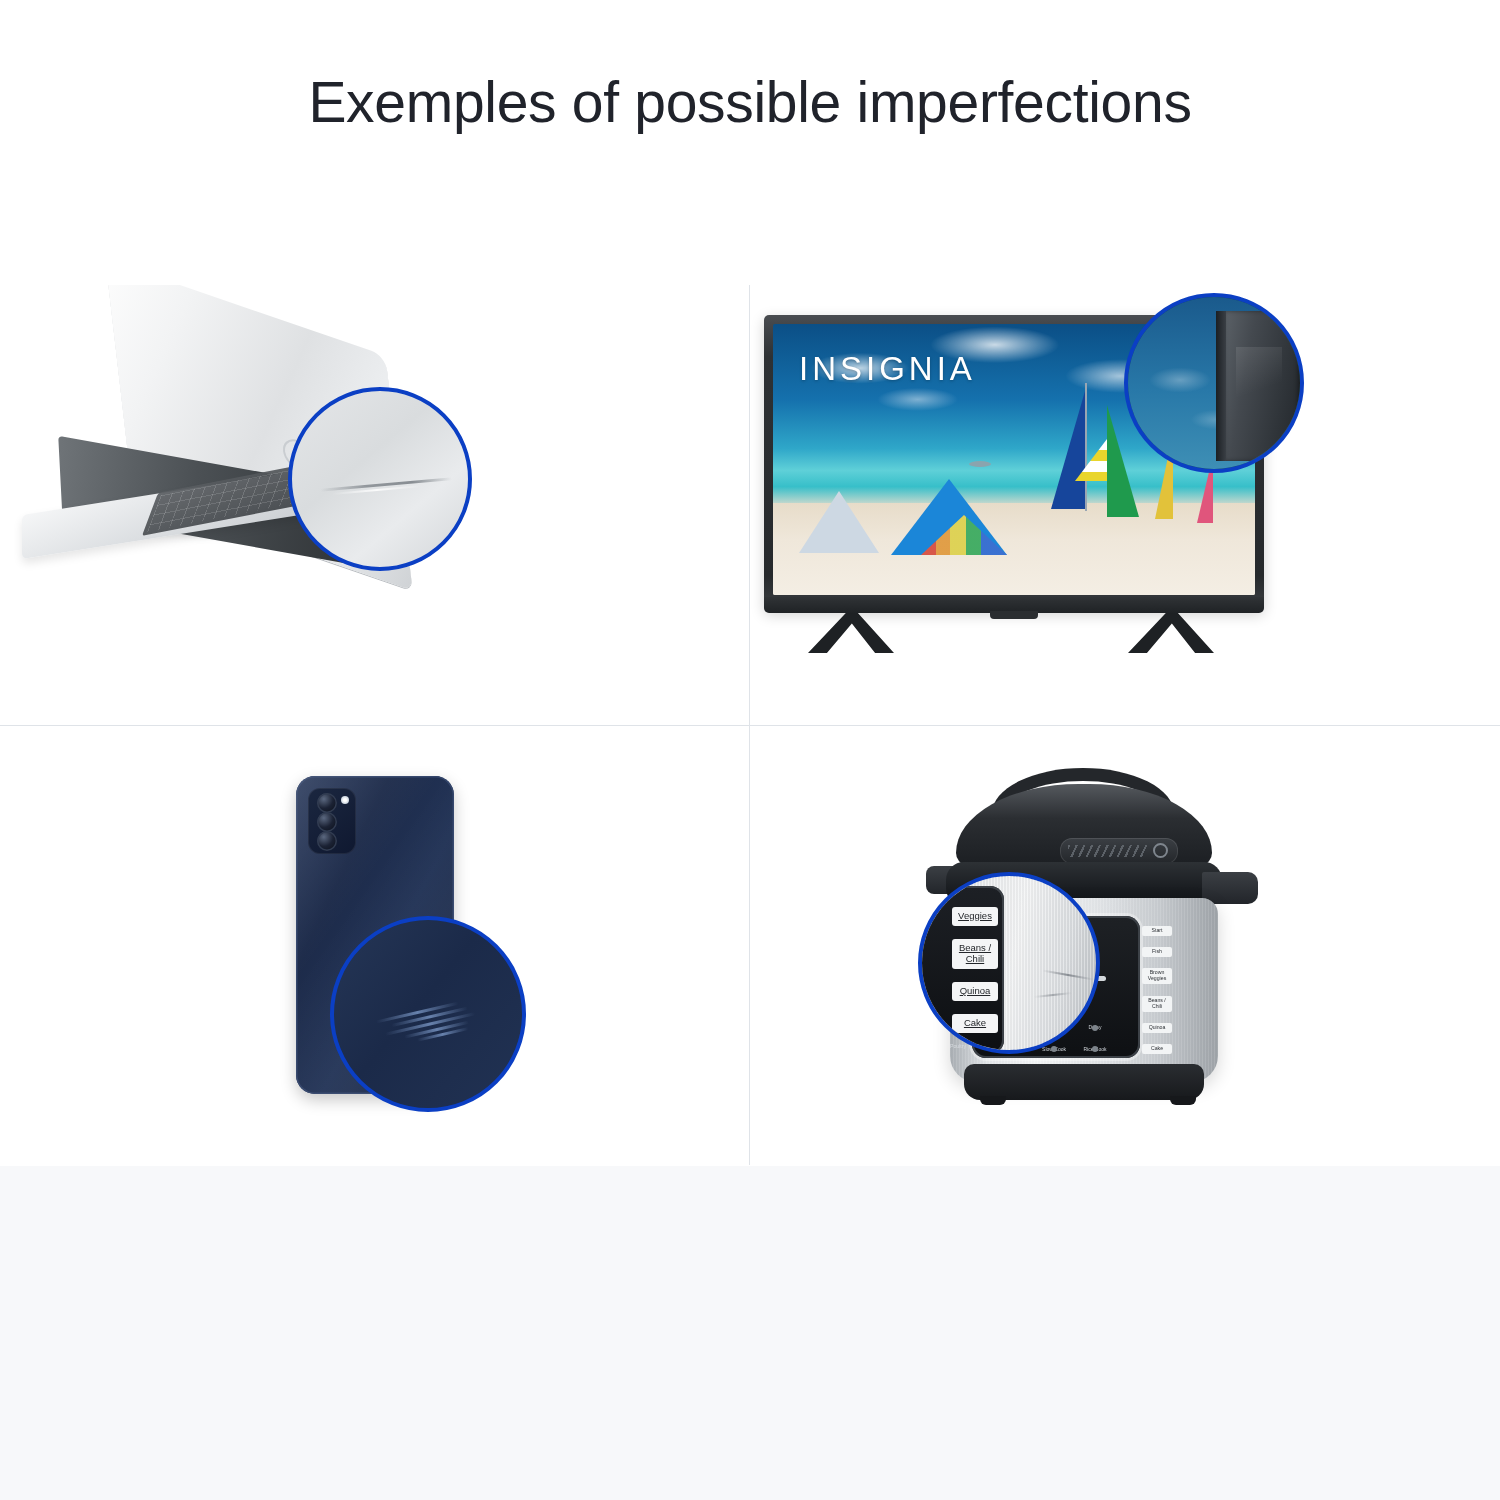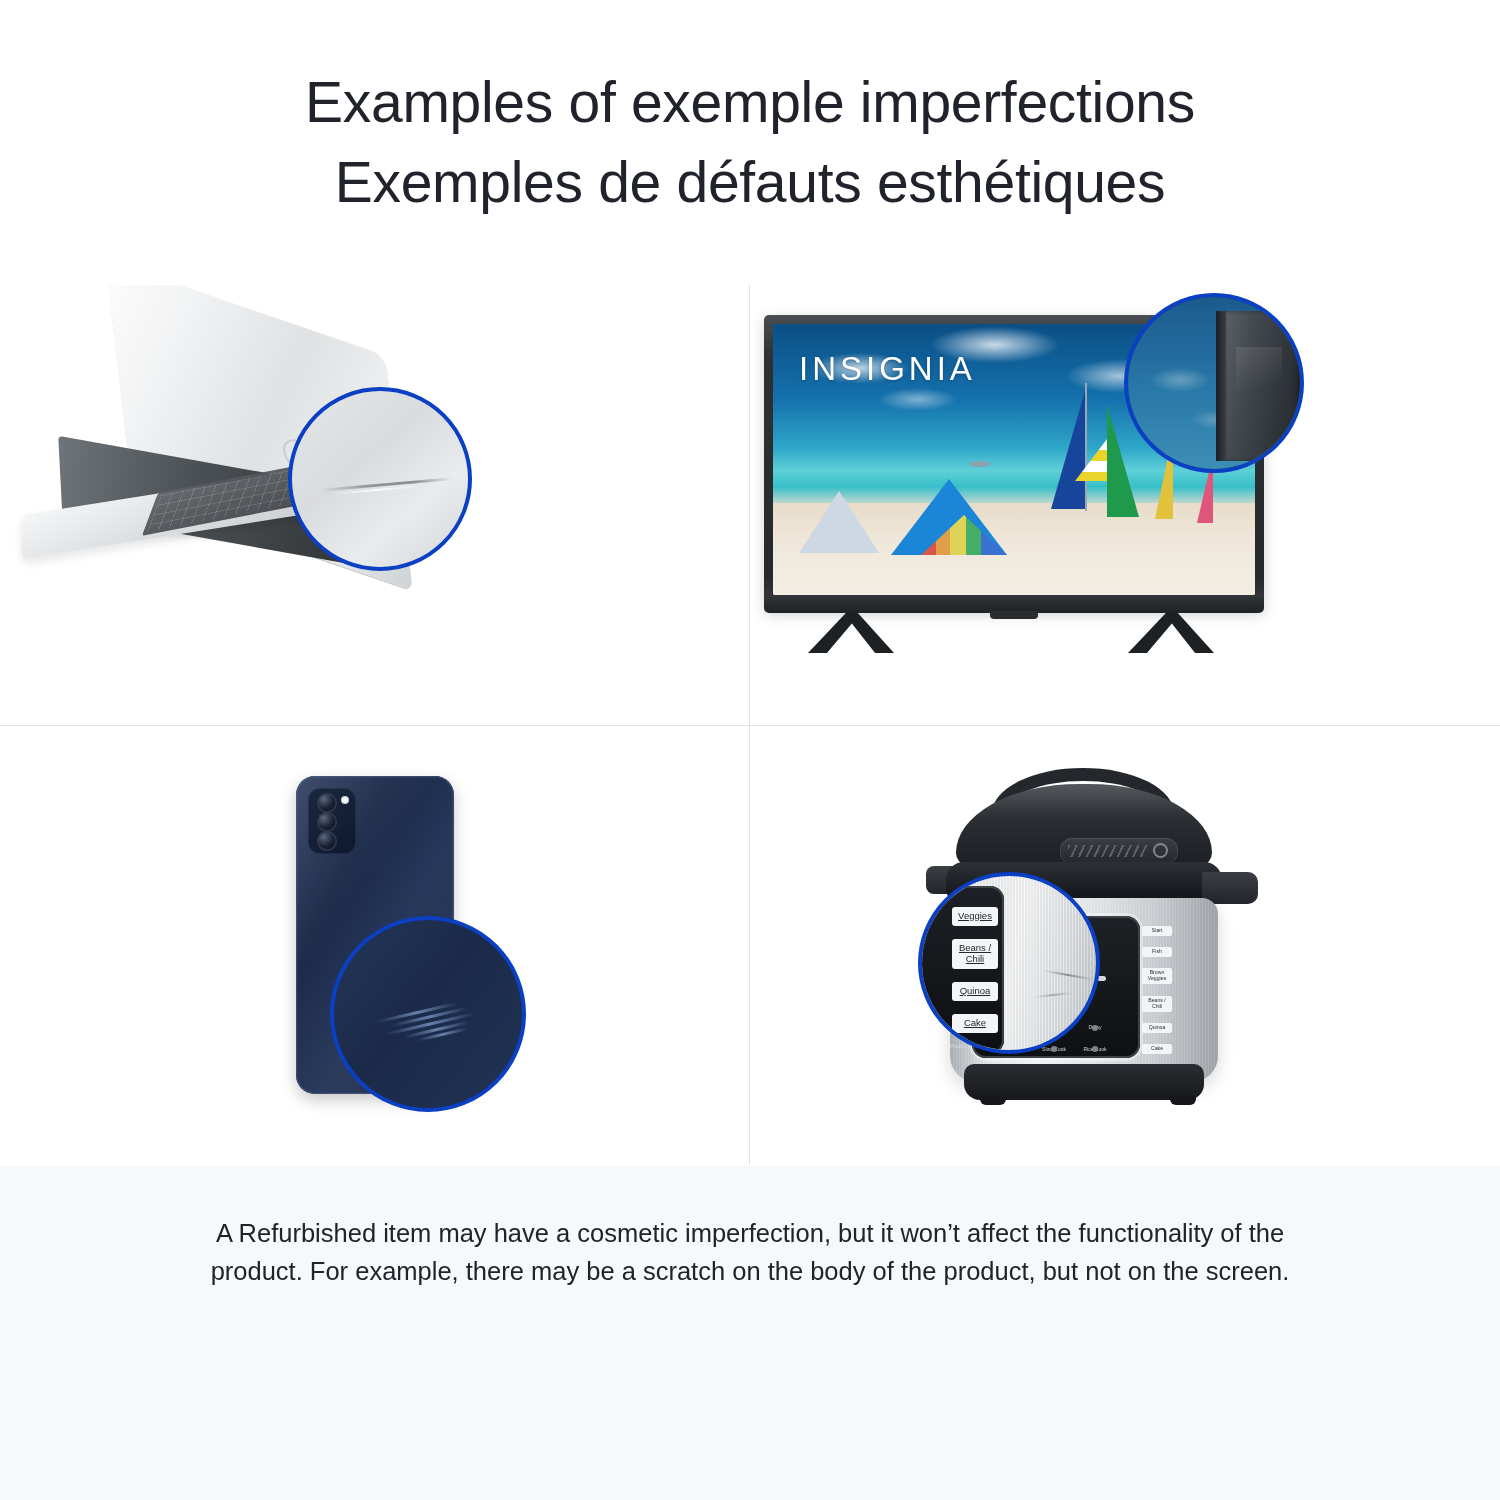--- a/index.html
+++ b/index.html
@@ -667,22 +667,21 @@
     font-weight: 400;
   }
   .footer .para-fr { margin-top: 30px; }
 </style>
 </head>
 <body>
 
 <div id="page">
 
   <div class="title-block">
-    <span class="title-line">Examples of exemple imperfections</span>
-    <span class="title-line">Exemples de défauts esthétiques</span>
+    <span class="title-line">Exemples of possible imperfections</span>
   </div>
 
   <div class="grid">
 
     <div class="v-divider"></div>
     <div class="h-divider"></div>
 
     <div class="cell cell-laptop">
       <div class="stage">
         <div class="lap-shadow"></div>
@@ -829,16 +828,15 @@
           </div>
           <div class="pc-mag-scratch"></div>
           <div class="pc-mag-scratch2"></div>
         </div>
       </div>
     </div>
 
   </div>
 
   <div class="footer">
-    <p class="para-en">A Refurbished item may have a cosmetic imperfection, but it won’t affect the functionality of the product. For example, there may be a scratch on the body of the product, but not on the screen.</p>
   </div>
 
 </div>
 
 </body></html>

